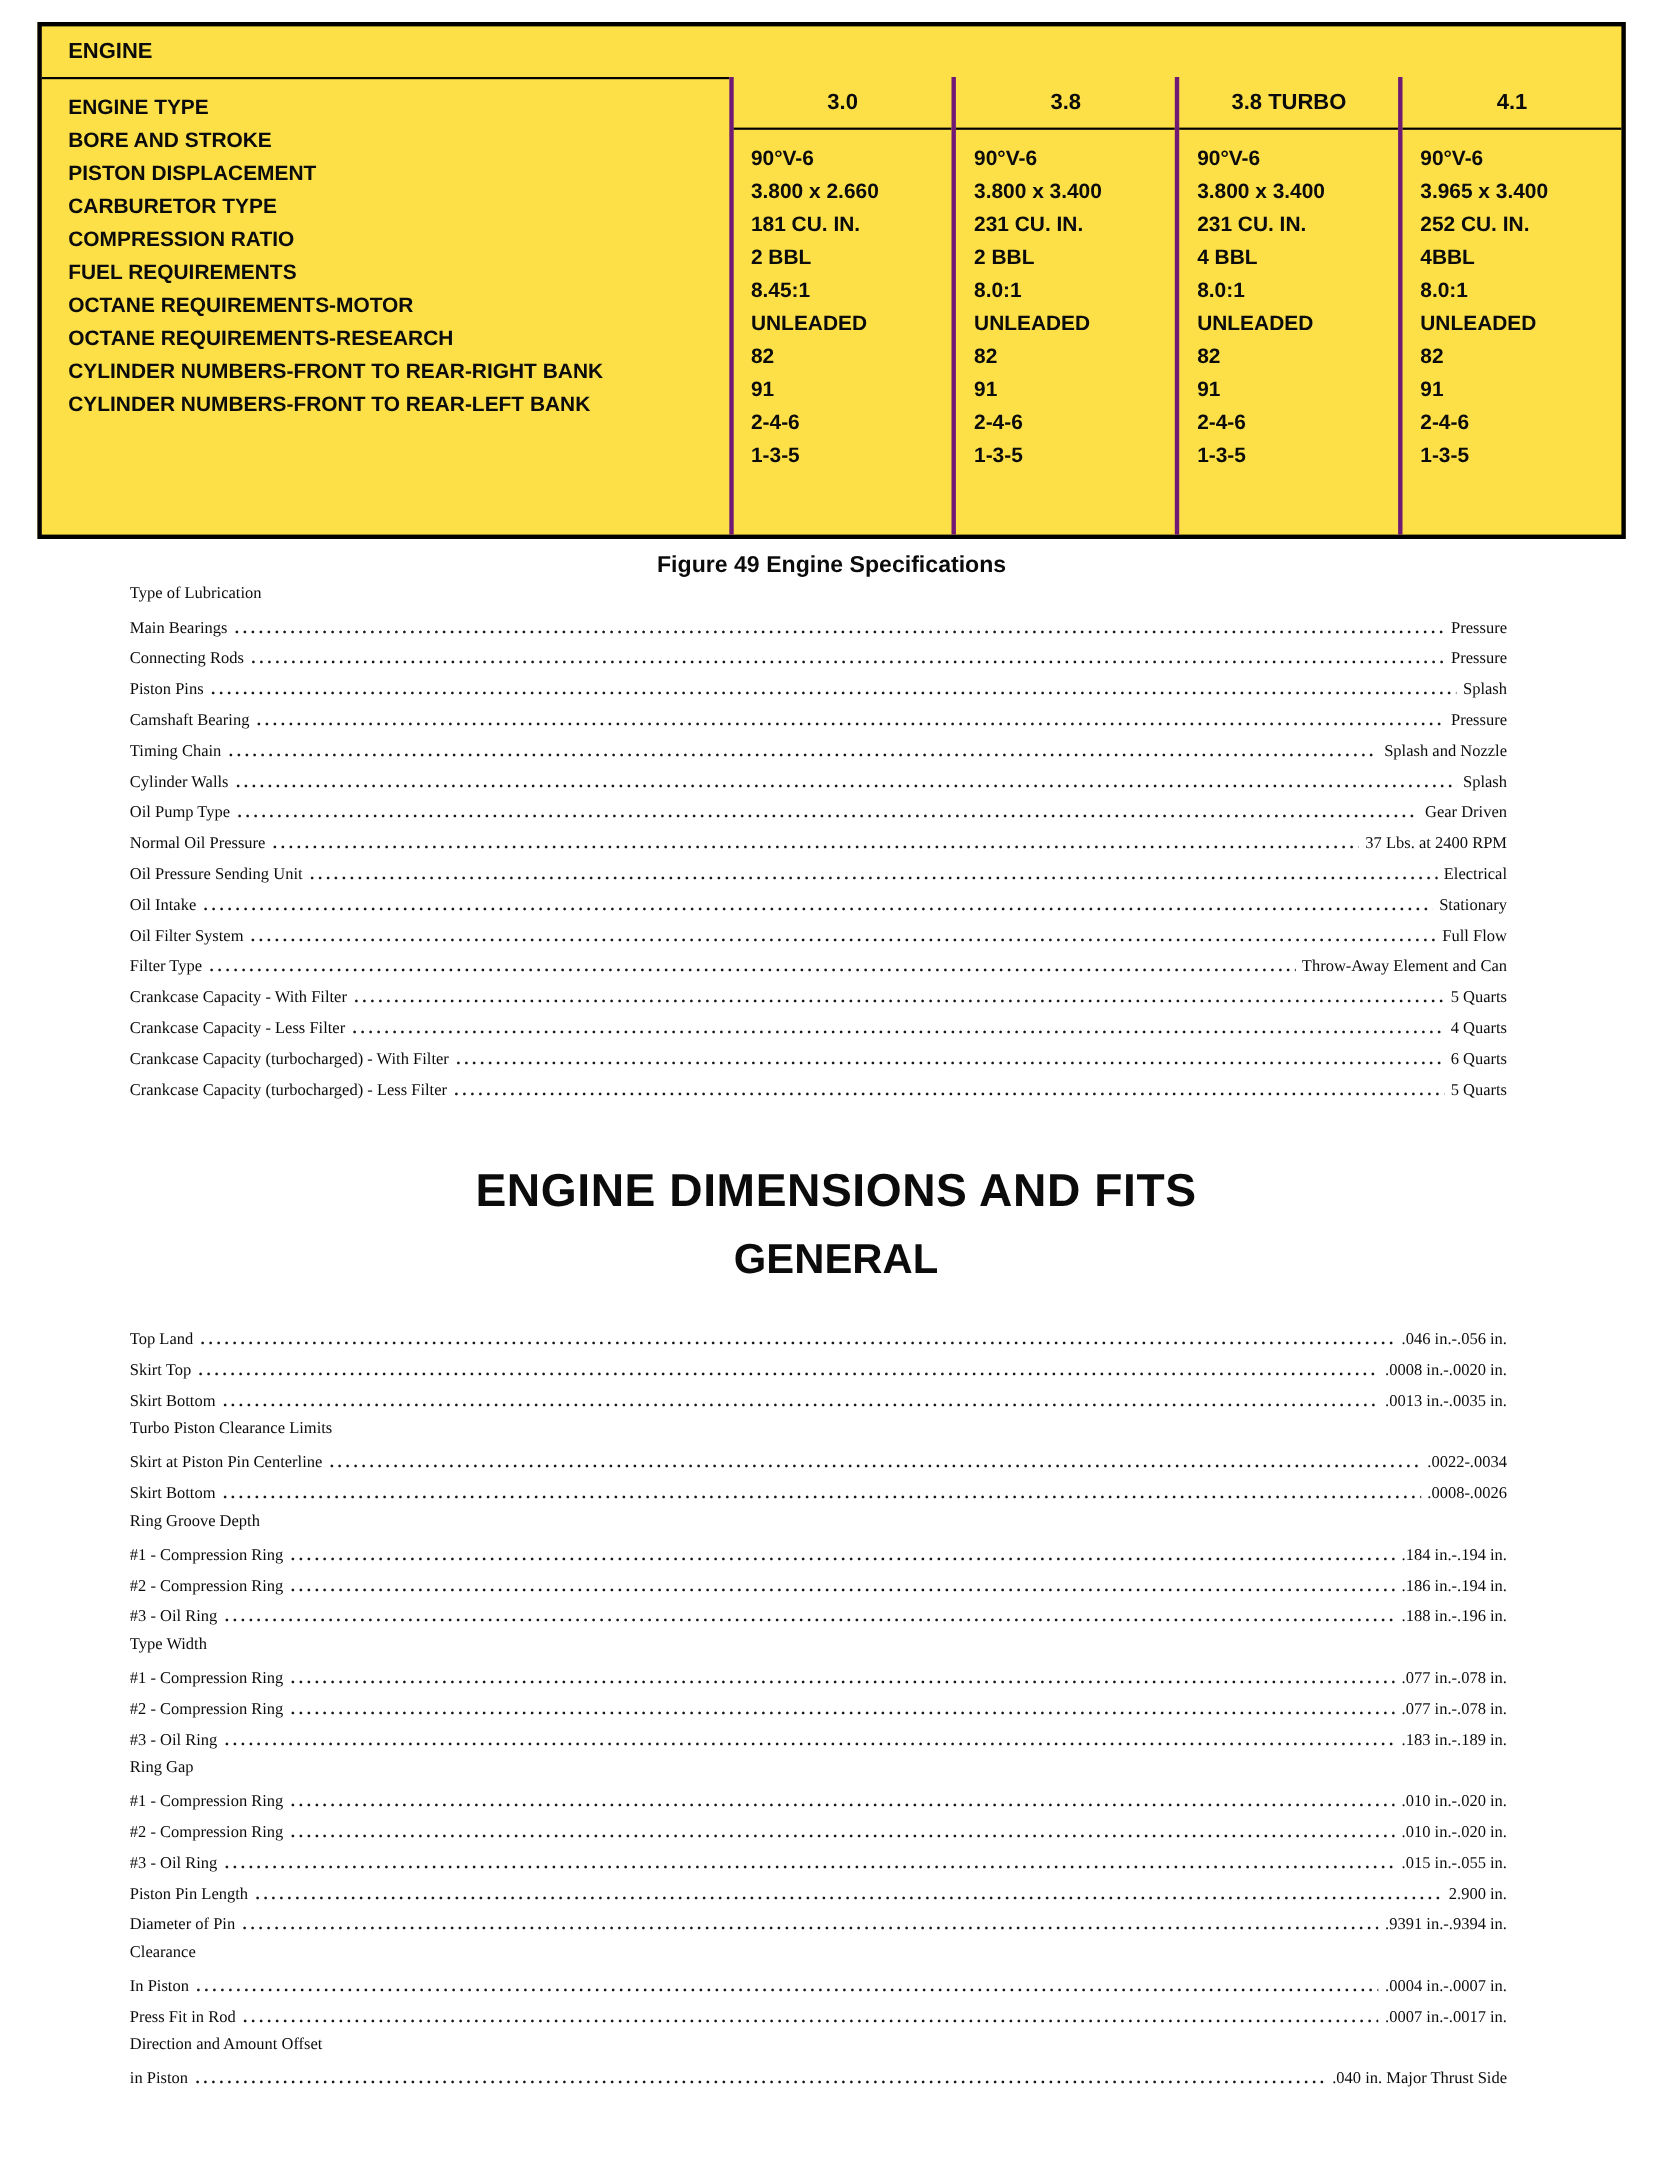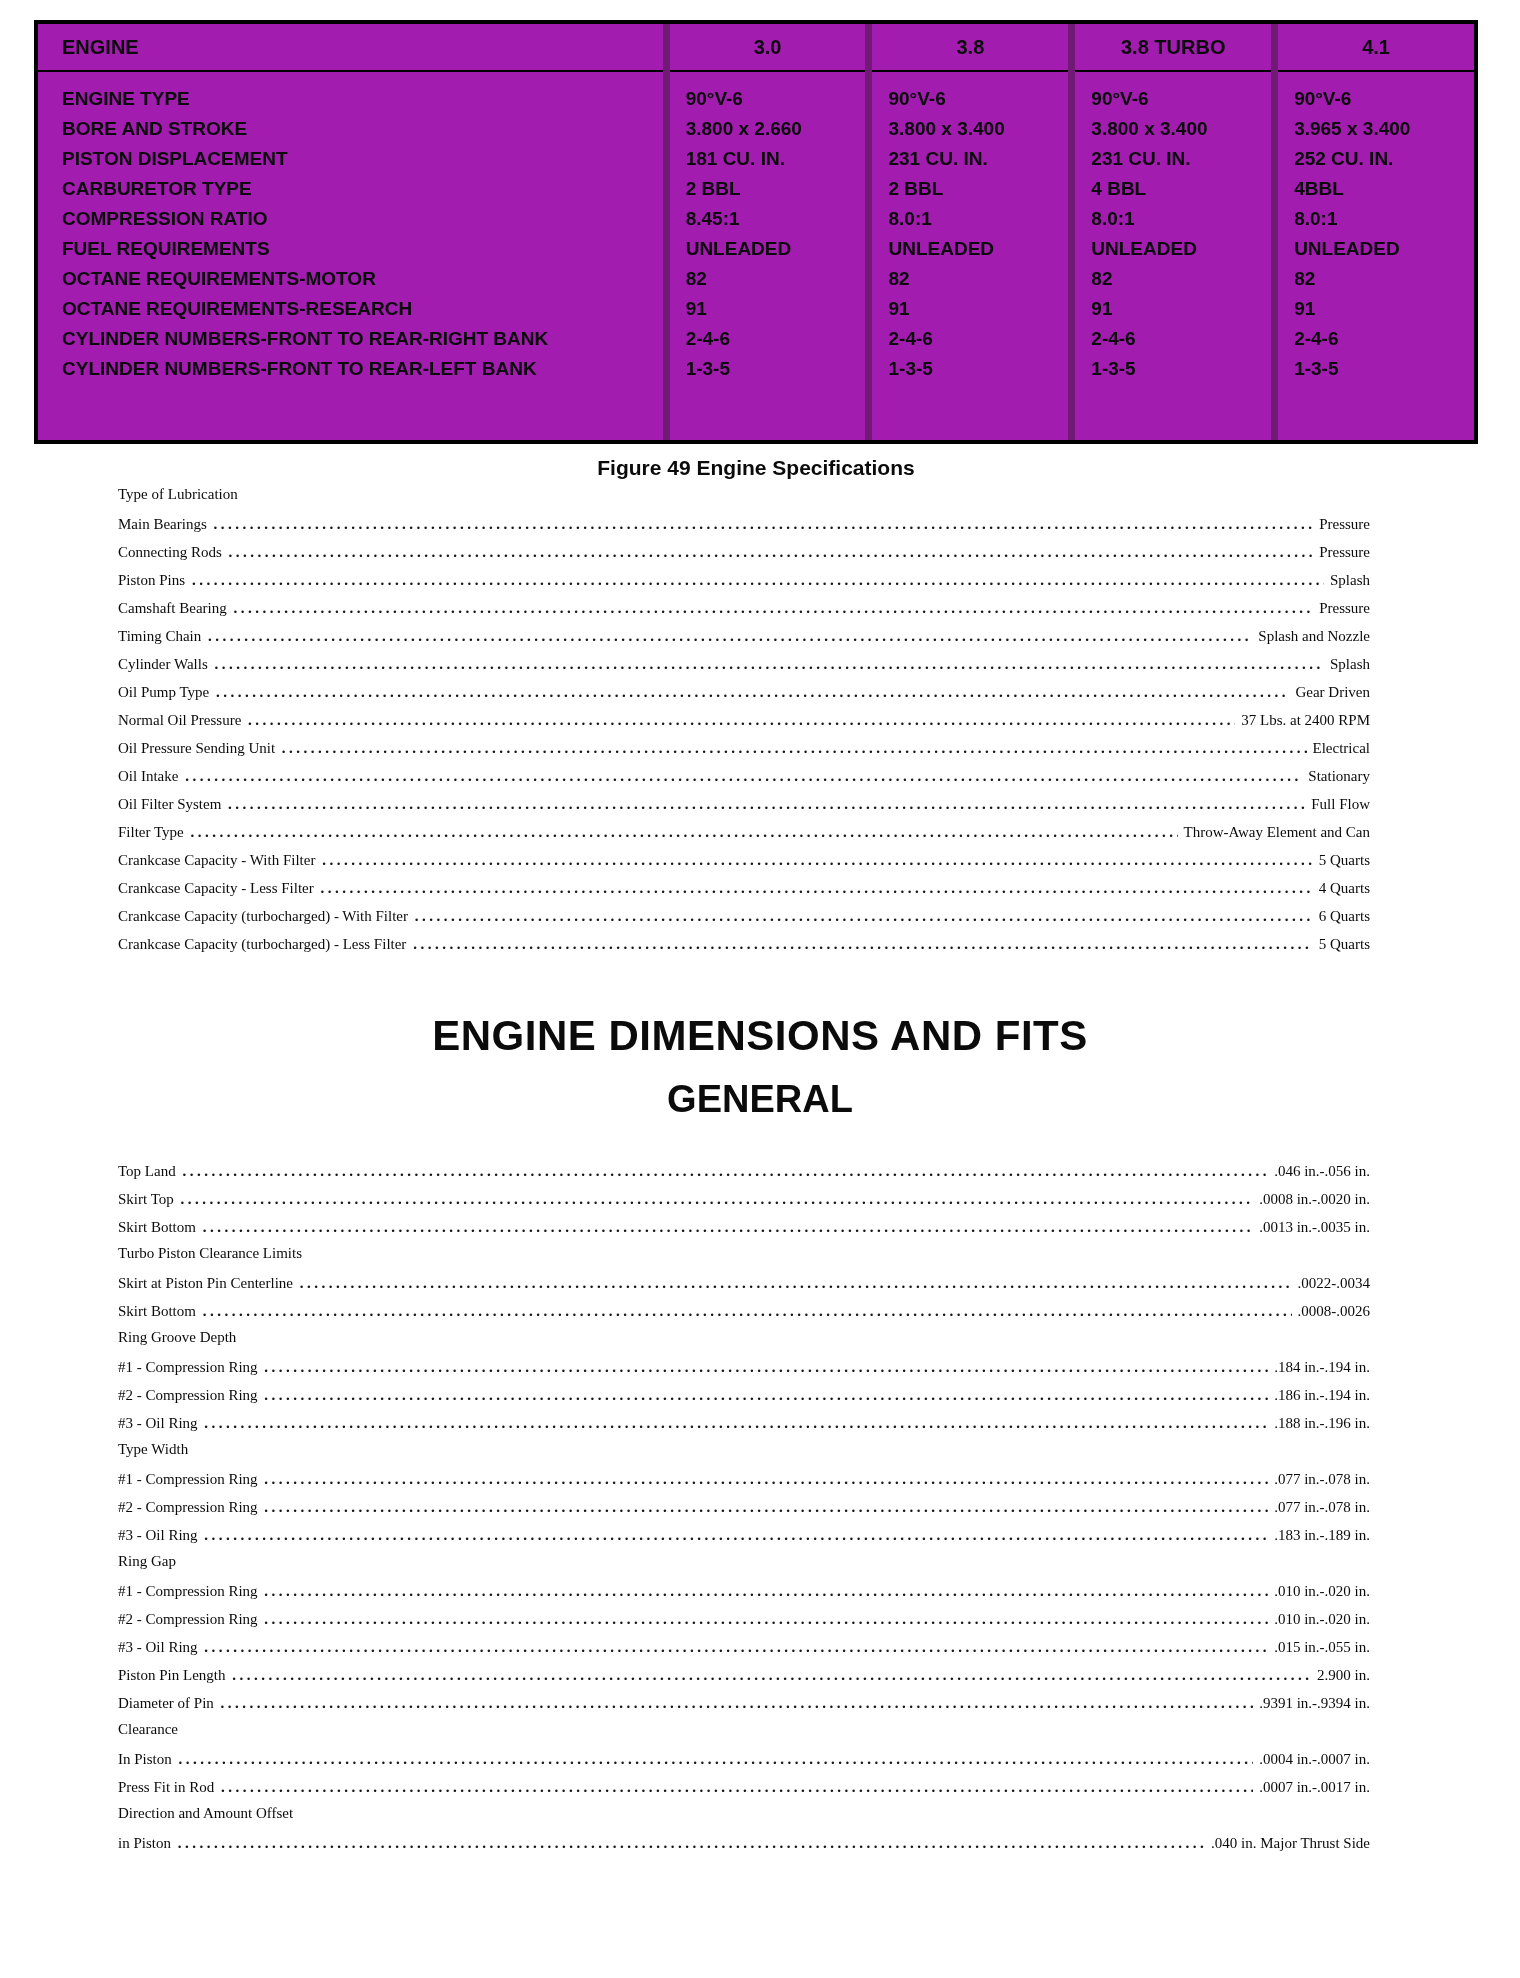--- a/index.html
+++ b/index.html
@@ -10,25 +10,25 @@
     color: #0b0b0b;
     font-family: "Liberation Serif", serif;
   }
   .page { padding: 16px 0 40px; }
 
   
   .spec-table {
     display: flex;
     margin: 4px 42px 0 34px;
     border: 4px solid #000;
-    background: #a21caf;
+    background: #fde047;
   }
   .col { box-sizing: border-box; }
   .col-label { width: 43.5%; }
-  .col-val { width: 14.125%; border-left: 7px solid #701a75; }
+  .col-val { width: 14.125%; border-left: 4px solid #701a75; margin-top: 46px; }
   .th {
     height: 46px;
     display: flex;
     align-items: center;
     border-bottom: 2px solid #000;
     font-family: "Liberation Sans", sans-serif;
     font-weight: 700;
     font-size: 20px;
     white-space: nowrap;
   }

